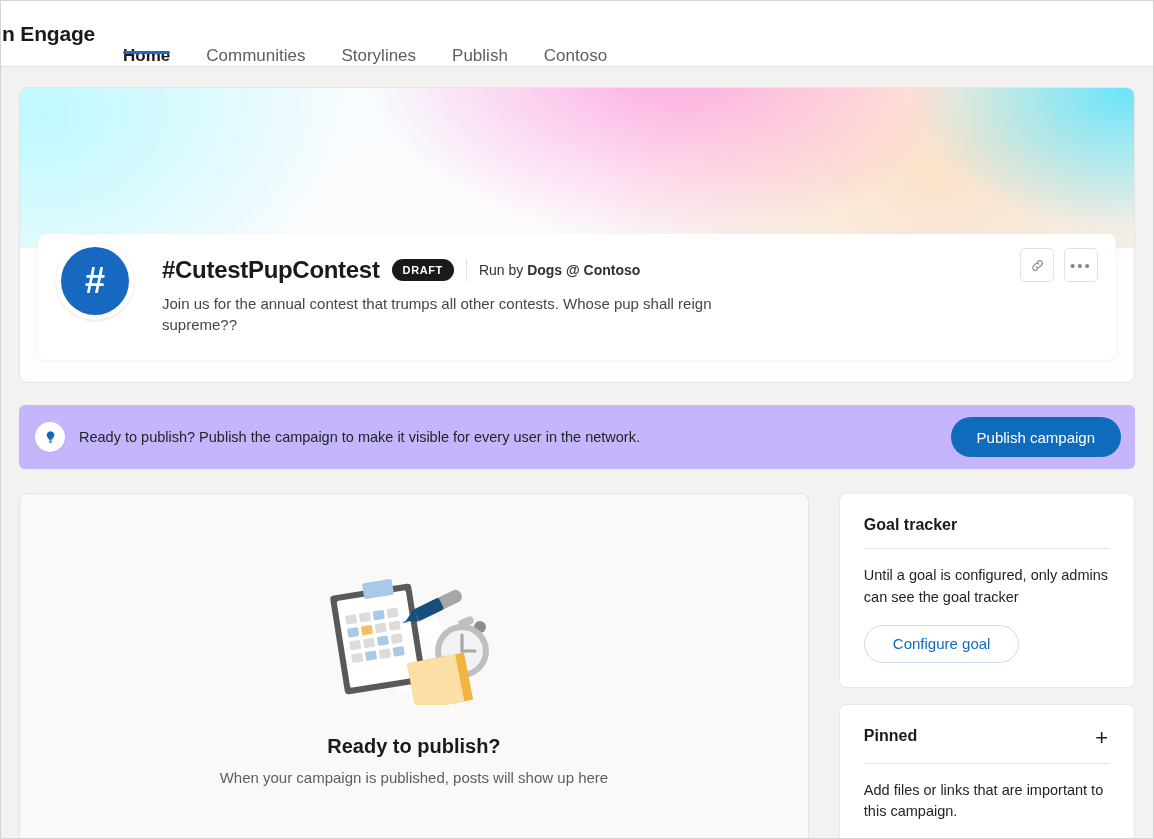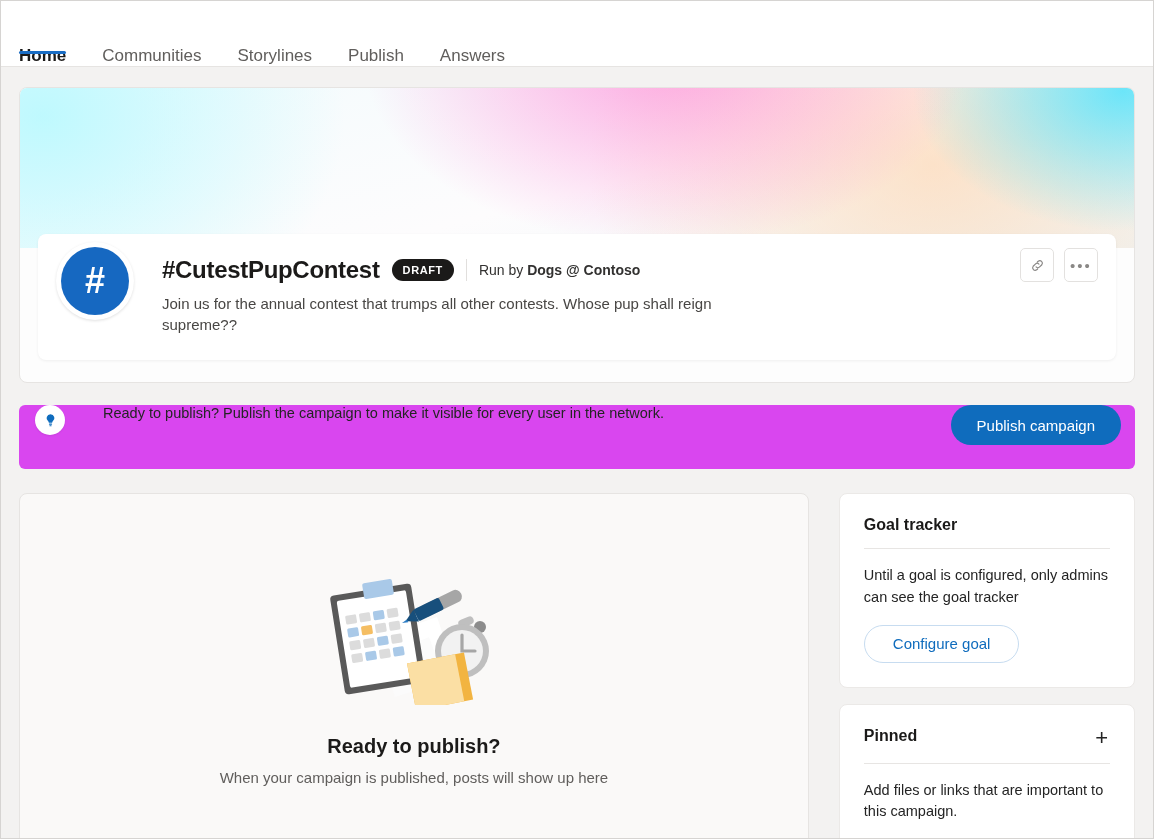--- a/index.html
+++ b/index.html
@@ -124,26 +124,25 @@
     background: #ffffff;
     display: flex; align-items: center; justify-content: center;
     cursor: pointer;
     color: #8a8886;
   }
   .dots { letter-spacing: 2px; font-size: 15px; color: #8a8886; line-height: 1; }
 
   
   .banner {
     margin-top: 22px;
-    background: #d946ef;
+    background: #c4b5fd;
     border-radius: 6px;
     height: 64px;
-    display: flex; align-items: flex-start;
+    display: flex; align-items: center;
     padding: 0 14px 0 16px;
-    gap: 24px;
   }
   .bulb-circle {
     width: 30px; height: 30px; border-radius: 50%;
     background: #ffffff;
     display: flex; align-items: center; justify-content: center;
     flex: 0 0 auto;
     box-shadow: 0 1px 2px rgba(0,0,0,0.08);
   }
   .banner-text { margin-left: 14px; font-size: 14.5px; color: #242424; }
   .btn-primary {
@@ -202,35 +201,38 @@
     font-size: 15px; font-family: inherit;
     cursor: pointer;
   }
 </style>
 </head>
 <body>
 
 <div class="page">
 
   <div class="topnav">
+    <div class="brand-clip">
+      <div class="brand">n Engage</div>
+    </div>
     <div class="tabs">
       <div class="tab active">
         <span>Home</span>
       </div>
       <div class="tab">
         <span>Communities</span>
       </div>
       <div class="tab">
         <span>Storylines</span>
       </div>
       <div class="tab">
         <span>Publish</span>
       </div>
       <div class="tab">
-        <span>Answers</span>
+        <span>Contoso</span>
       </div>
     </div>
   </div>
 
   <div class="content">
 
     <div class="hero">
       <div class="hero-gradient"></div>
 
       <div class="hero-panel">

